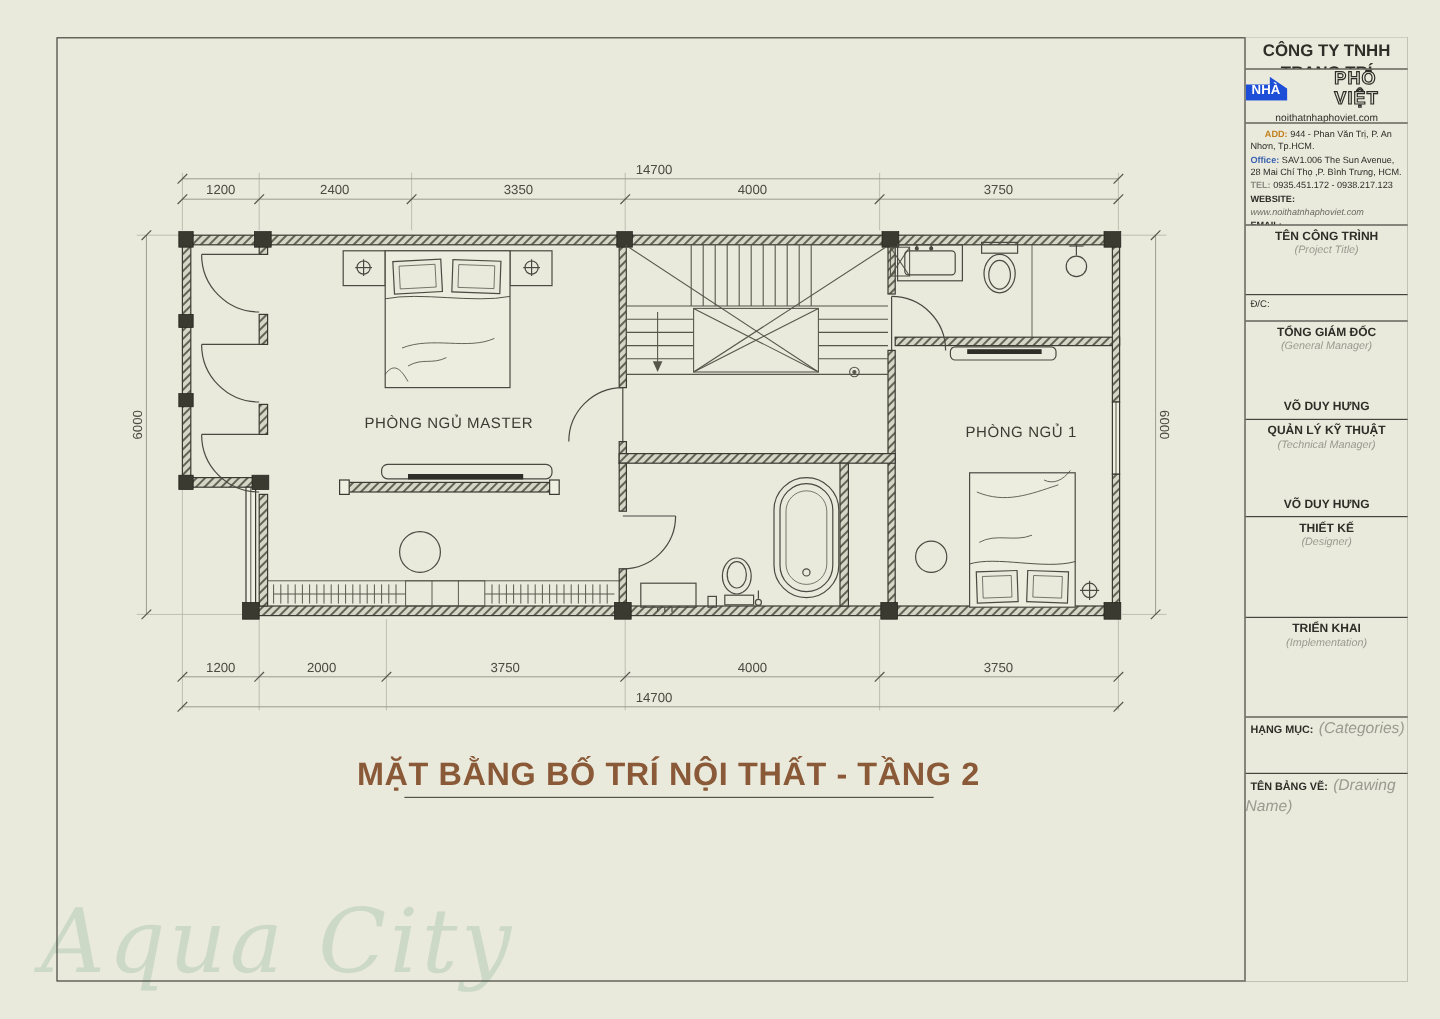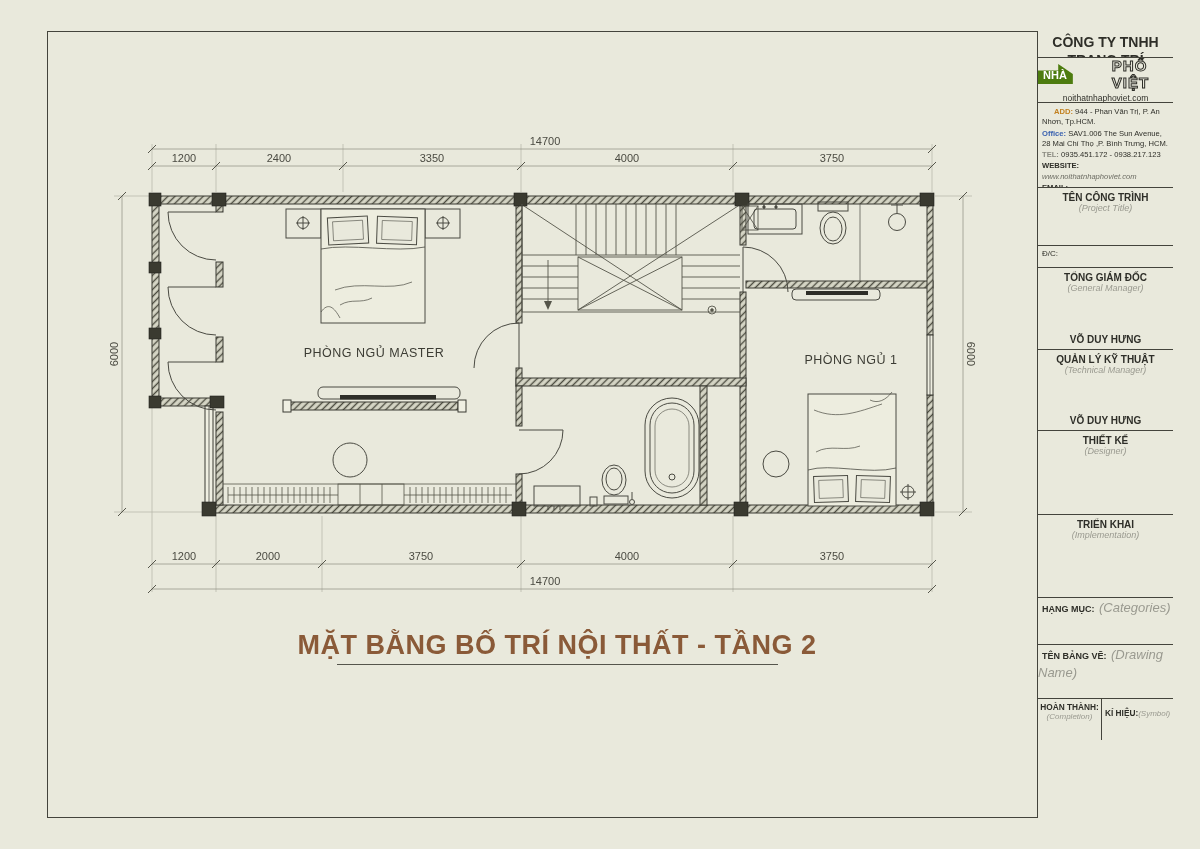--- a/index.html
+++ b/index.html
@@ -20,21 +20,21 @@
   .title-underline{position:absolute;left:337px;top:664px;width:441px;height:0;
     border-top:1.6px solid #55554c;z-index:2;}
   
   .tblock{position:absolute;left:1037px;top:31px;width:136px;height:787px;z-index:3;
     border-left:1.6px solid #44443c;box-sizing:border-box;background:#e9e9dc;}
   .cell{box-sizing:border-box;border-bottom:1px solid #44443c;position:relative;overflow:hidden;}
   .cell:last-child{border-bottom:none;}
   .company{height:27px;text-align:center;font-weight:bold;font-size:14px;line-height:1.3;padding-top:2px;}
   .logo-cell{height:45px;display:flex;flex-direction:column;align-items:center;justify-content:center;}
   .logo-row{display:flex;align-items:center;gap:3px;}
-  .logo-house{background:#4d7c0f;color:#ffffff;font-weight:bold;font-size:11px;
+  .logo-house{background:#1d4ed8;color:#ffffff;font-weight:bold;font-size:11px;
     padding:5px 6px 3px 5px;clip-path:polygon(0 32%,58% 32%,58% 0,100% 50%,100% 100%,0 100%);}
   .logo-brand{font-weight:bold;font-size:15px;letter-spacing:1px;color:#2e2e28;margin-left:36px;}
   @supports (-webkit-text-stroke: 1px #000){
     .logo-brand{color:#e9e9dc;-webkit-text-stroke:1px #2e2e28;}
   }
   .logo-site{font-size:8.5px;margin-top:2px;color:#2e2e28;}
   .contact{height:85px;font-size:7.6px;line-height:1.35;padding:4px 4px 0 4px;}
   .c-line{margin-bottom:1px;}
   .lb{font-weight:bold;}
   .lb-add{color:#c2801f;margin-left:12px;}
@@ -57,20 +57,21 @@
   .sub-left{width:64px;border-right:1px solid #44443c;box-sizing:border-box;text-align:center;padding-top:3px;}
   .sub-right{flex:1;padding:3px 0 0 3px;}
   .sub-vn{font-weight:bold;font-size:8.3px;}
   .sub-en{font-style:italic;font-size:8px;color:#9a9a90;}
 </style>
 </head>
 <body>
 
 <div class="page">
 
+  <div class="watermark">Aqua City</div>
 
   <div class="frame"></div>
 
   <svg class="plan-svg" width="1200" height="849" viewBox="0 0 1200 849">
     <defs>
       <pattern id="hatch" patternUnits="userSpaceOnUse" width="5" height="5" patternTransform="rotate(45)">
         <rect width="5" height="5" fill="#d6d6c6"></rect>
         <line x1="2.5" y1="0" x2="2.5" y2="5" stroke="#4c4c40" stroke-width="1.4"></line>
       </pattern>
     </defs>
@@ -431,24 +432,15 @@
       <div class="sec-en">(Implementation)</div>
     </div>
     <div class="cell h-hangmuc">
       <span class="row-label">HẠNG MỤC:</span>
       <span class="row-en">(Categories)</span>
     </div>
     <div class="cell h-tenbangve">
       <span class="row-label">TÊN BẢNG VẼ:</span>
       <span class="row-en">(Drawing Name)</span>
     </div>
-    <div class="cell h-bottom">
-      <div class="sub-left">
-        <div class="sub-vn">HOÀN THÀNH:</div>
-        <div class="sub-en">(Completion)</div>
-      </div>
-      <div class="sub-right">
-        <span class="sub-vn">KÍ HIỆU:</span><span class="sub-en">(Symbol)</span>
-      </div>
-    </div>
   </div>
 
 </div>
 
 </body></html>

